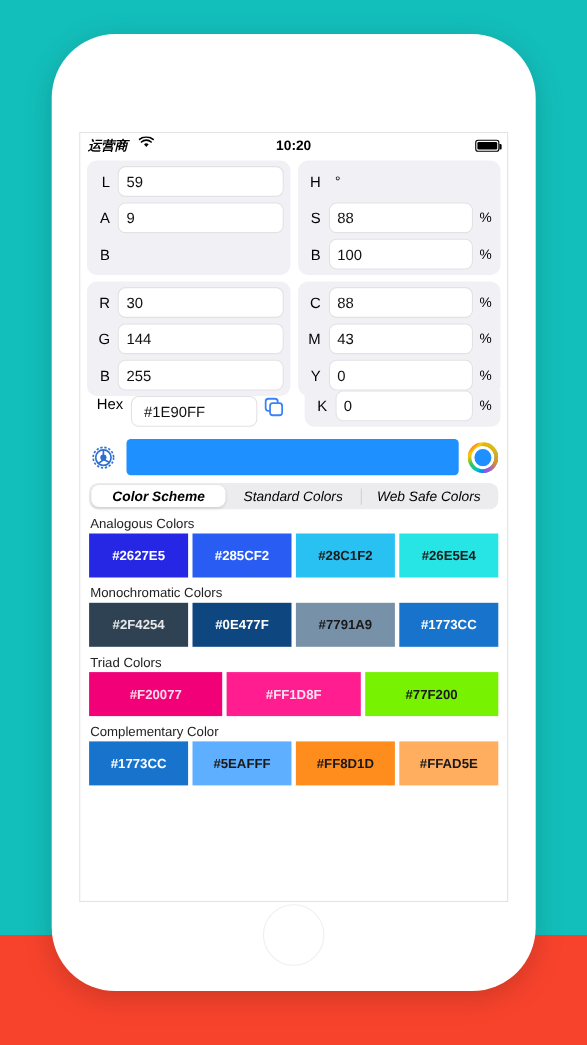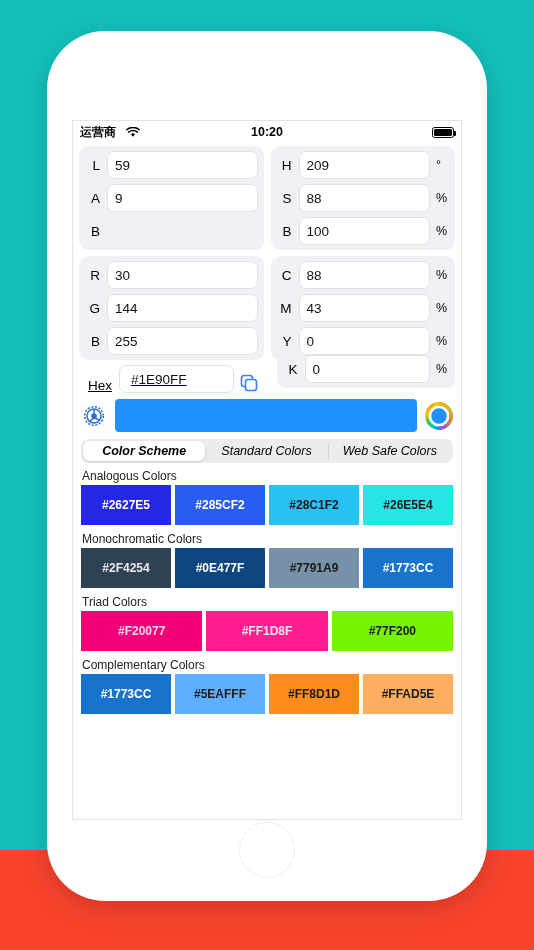--- a/index.html
+++ b/index.html
@@ -43,21 +43,21 @@
   }
 
   
   .statusbar {
     height:22px;
     display:flex; align-items:center;
     padding:0 7px;
     font-size:12px; font-weight:bold; color:#000;
     position:relative;
   }
-  .sb-left { display:flex; align-items:flex-end; gap:10px; }
+  .sb-left { display:flex; align-items:flex-start; gap:10px;font-style:italic; }
   .sb-time {
     position:absolute; left:0; right:0; text-align:center;
     font-size:12.5px; font-weight:bold;
   }
   .sb-right { margin-left:auto; display:flex; align-items:center; }
   .battery {
     width:22px; height:11px;
     border:1.3px solid #000; border-radius:2.6px;
     position:relative; padding:1px;
   }
@@ -94,21 +94,21 @@
     padding:4px 7px;
     font-size:13.5px; color:#111;
   }
   .f-unit {
     width:19px; padding-left:6px;
     font-size:12.5px; color:#000;
   }
 
   
   .hex-area { display:flex; padding:0 6px; gap:7px; }
-  .hex-left { flex:1; display:flex; align-items:flex-end; height:33px; padding:0 6px;text-decoration:underline; }
+  .hex-left { flex:1; display:flex; align-items:flex-start; height:33px; padding:0 6px; }
   .hex-right { flex:1; }
   .hex-label { width:34px; text-align:right; padding-right:7px; font-size:13.5px; }
   .hex-input {
     flex:1; height:28px;
     background:#fff; border:1px solid #e2e2e6; border-radius:7px;
     display:flex; align-items:center; padding:0 11px;
     font-size:13.5px; color:#111;
   }
   .copy-icon { width:30px; display:flex; justify-content:center; align-items:center; }
 
@@ -204,21 +204,20 @@
           <span class="f-label">A</span>
           <span class="f-input">9</span>
         </div>
         <div class="field-row">
           <span class="f-label">B</span>
         </div>
       </div>
       <div class="panel">
         <div class="field-row">
           <span class="f-label">H</span>
-          <span class="f-input">209</span>
           <span class="f-unit">°</span>
         </div>
         <div class="field-row">
           <span class="f-label">S</span>
           <span class="f-input">88</span>
           <span class="f-unit">%</span>
         </div>
         <div class="field-row">
           <span class="f-label">B</span>
           <span class="f-input">100</span>
@@ -343,21 +342,21 @@
           <div class="swatch" style="background: rgb(14, 71, 127); color: rgb(255, 255, 255);">#0E477F</div>
           <div class="swatch" style="background: rgb(119, 145, 169); color: rgb(26, 26, 26);">#7791A9</div>
           <div class="swatch" style="background: rgb(23, 115, 204); color: rgb(255, 255, 255);">#1773CC</div>
         </div>
         <div class="group-title">Triad Colors</div>
         <div class="swatch-row">
           <div class="swatch" style="background: rgb(242, 0, 119); color: rgb(255, 217, 234);">#F20077</div>
           <div class="swatch" style="background: rgb(255, 29, 143); color: rgb(255, 224, 240);">#FF1D8F</div>
           <div class="swatch" style="background: rgb(119, 242, 0); color: rgb(26, 26, 26);">#77F200</div>
         </div>
-        <div class="group-title">Complementary Colors</div>
+        <div class="group-title">Complementary Color</div>
         <div class="swatch-row">
           <div class="swatch" style="background: rgb(23, 115, 204); color: rgb(255, 255, 255);">#1773CC</div>
           <div class="swatch" style="background: rgb(94, 175, 255); color: rgb(26, 26, 26);">#5EAFFF</div>
           <div class="swatch" style="background: rgb(255, 141, 29); color: rgb(26, 26, 26);">#FF8D1D</div>
           <div class="swatch" style="background: rgb(255, 173, 94); color: rgb(26, 26, 26);">#FFAD5E</div>
         </div>
       </div>
 
   </div>
   <div class="home-btn"></div>

